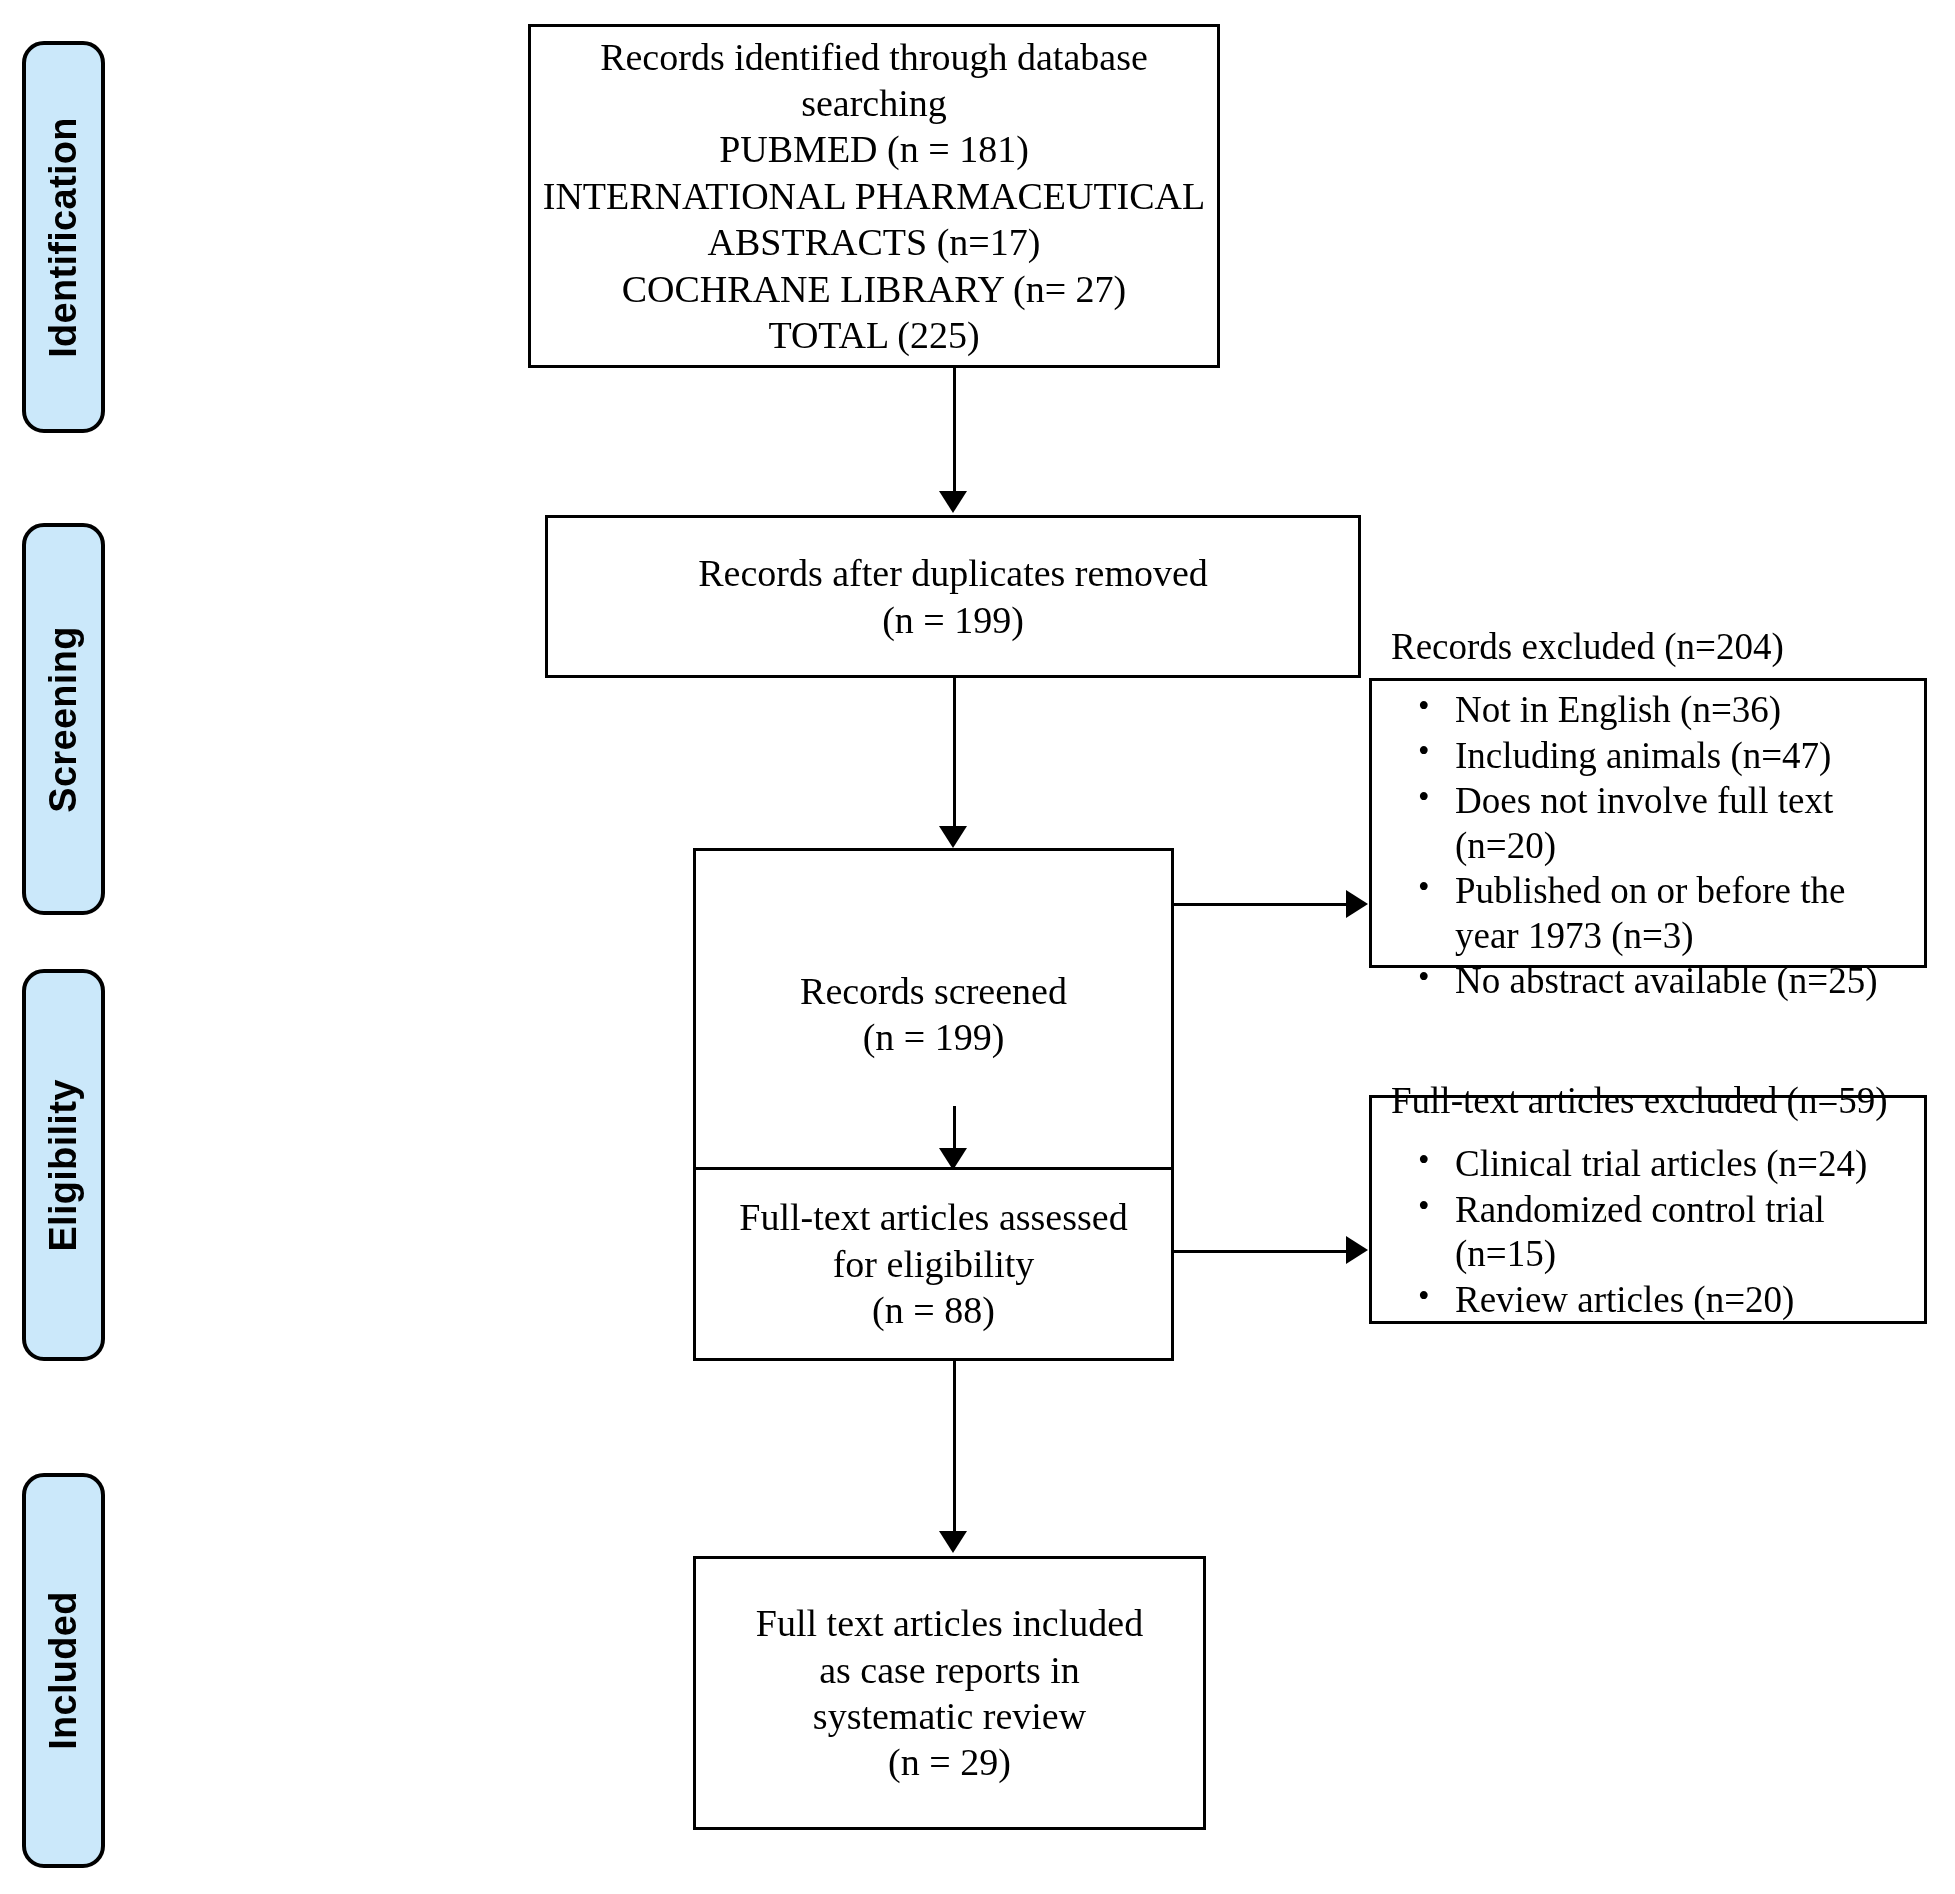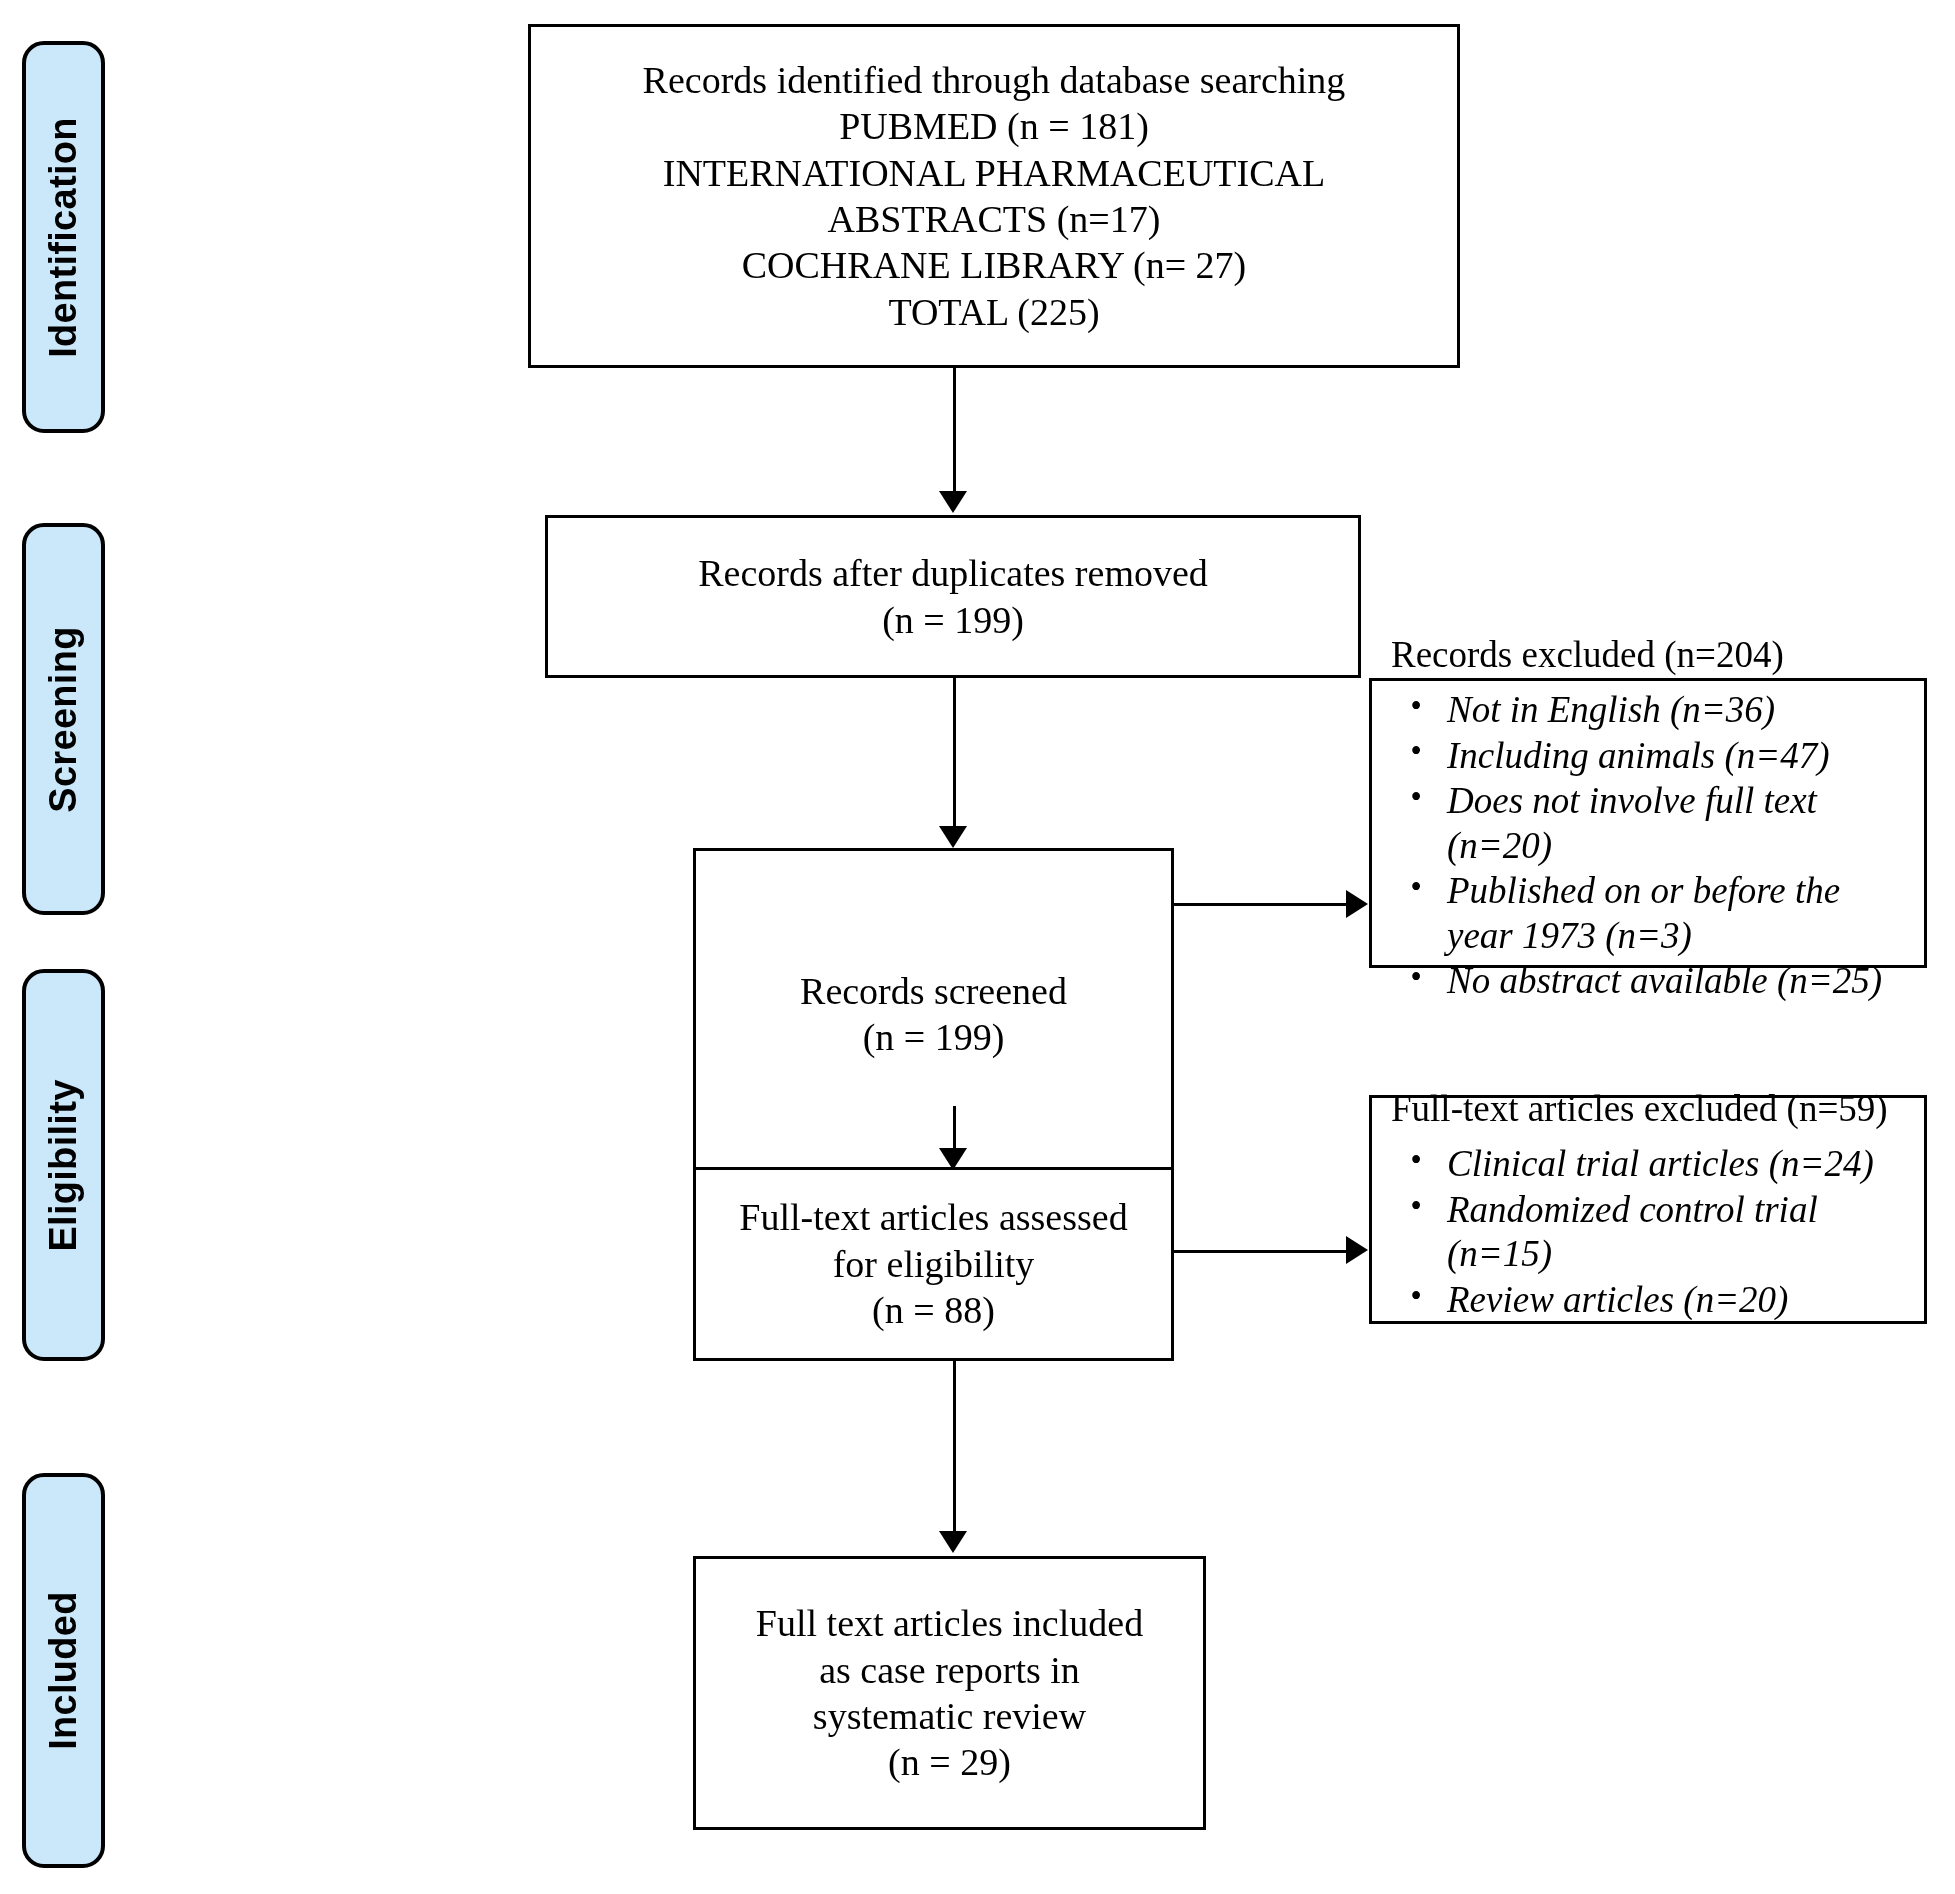--- a/index.html
+++ b/index.html
@@ -68,24 +68,23 @@
     justify-content: center;
     padding: 10.2px 11.5px 10.2px 19px;
   }
   .excl-box .excl-title {
     font-size: 37px;
     line-height: 1.2;
     color: #000000;
     margin-bottom: 2.6px;
   }
   .excl-box ul {
-    margin: 8px;
+    margin: 16px;
     padding: 0 0 0 48px;
     list-style: none;
-    font-style: italic;
   }
   .excl-box ul li {
     position: relative;
     font-size: 37px;
     line-height: 1.2;
     color: #000000;
     margin: 0 0 1.3px 0;
   }
   .excl-box ul li::before {
     content: "\2022";
@@ -138,21 +137,21 @@
   </div>
 
   <div class="stage-tab" style="left:22px; top:969px; width:83px; height:392px;">
     <span class="stage-label">Eligibility</span>
   </div>
 
   <div class="stage-tab" style="left:22px; top:1473px; width:83px; height:395px;">
     <span class="stage-label">Included</span>
   </div>
 
-  <div class="flow-box" style="left:528px; top:24px; width:932px; height:344px;">
+  <div class="flow-box" style="left:528px; top:24px; width:692px; height:344px;">
     <div class="box-text">Records identified through database searching
 PUBMED (n = 181)
 INTERNATIONAL PHARMACEUTICAL
 ABSTRACTS (n=17)
 COCHRANE LIBRARY (n= 27)
 TOTAL (225)</div>
   </div>
 
   <div class="v-line" style="left:953px; top:368px; height:124px;"></div>
   <div class="arrow-down" style="left:939px; top:491px;"></div>

